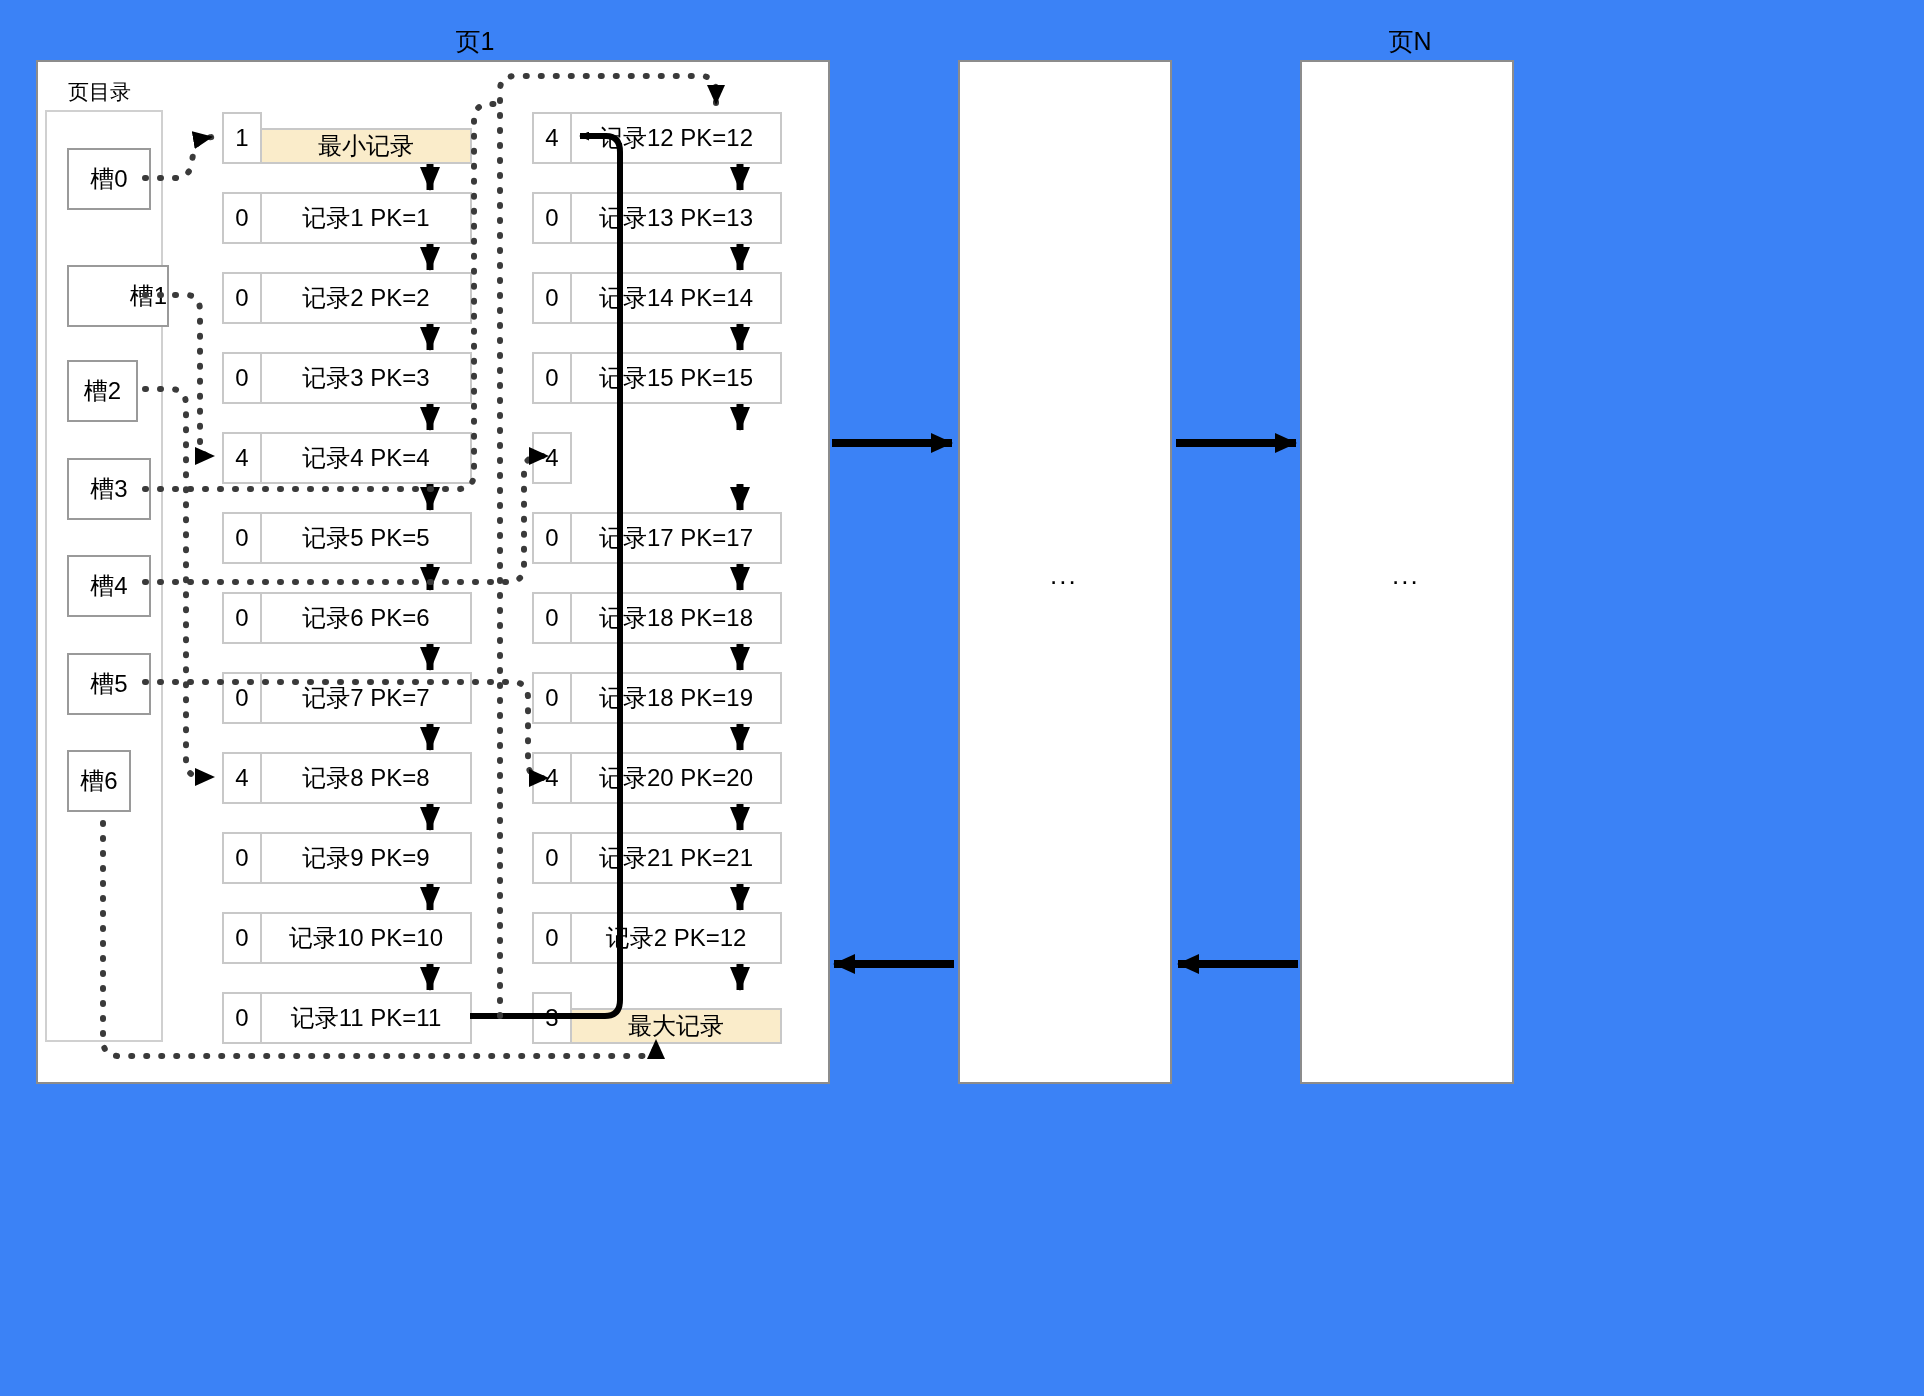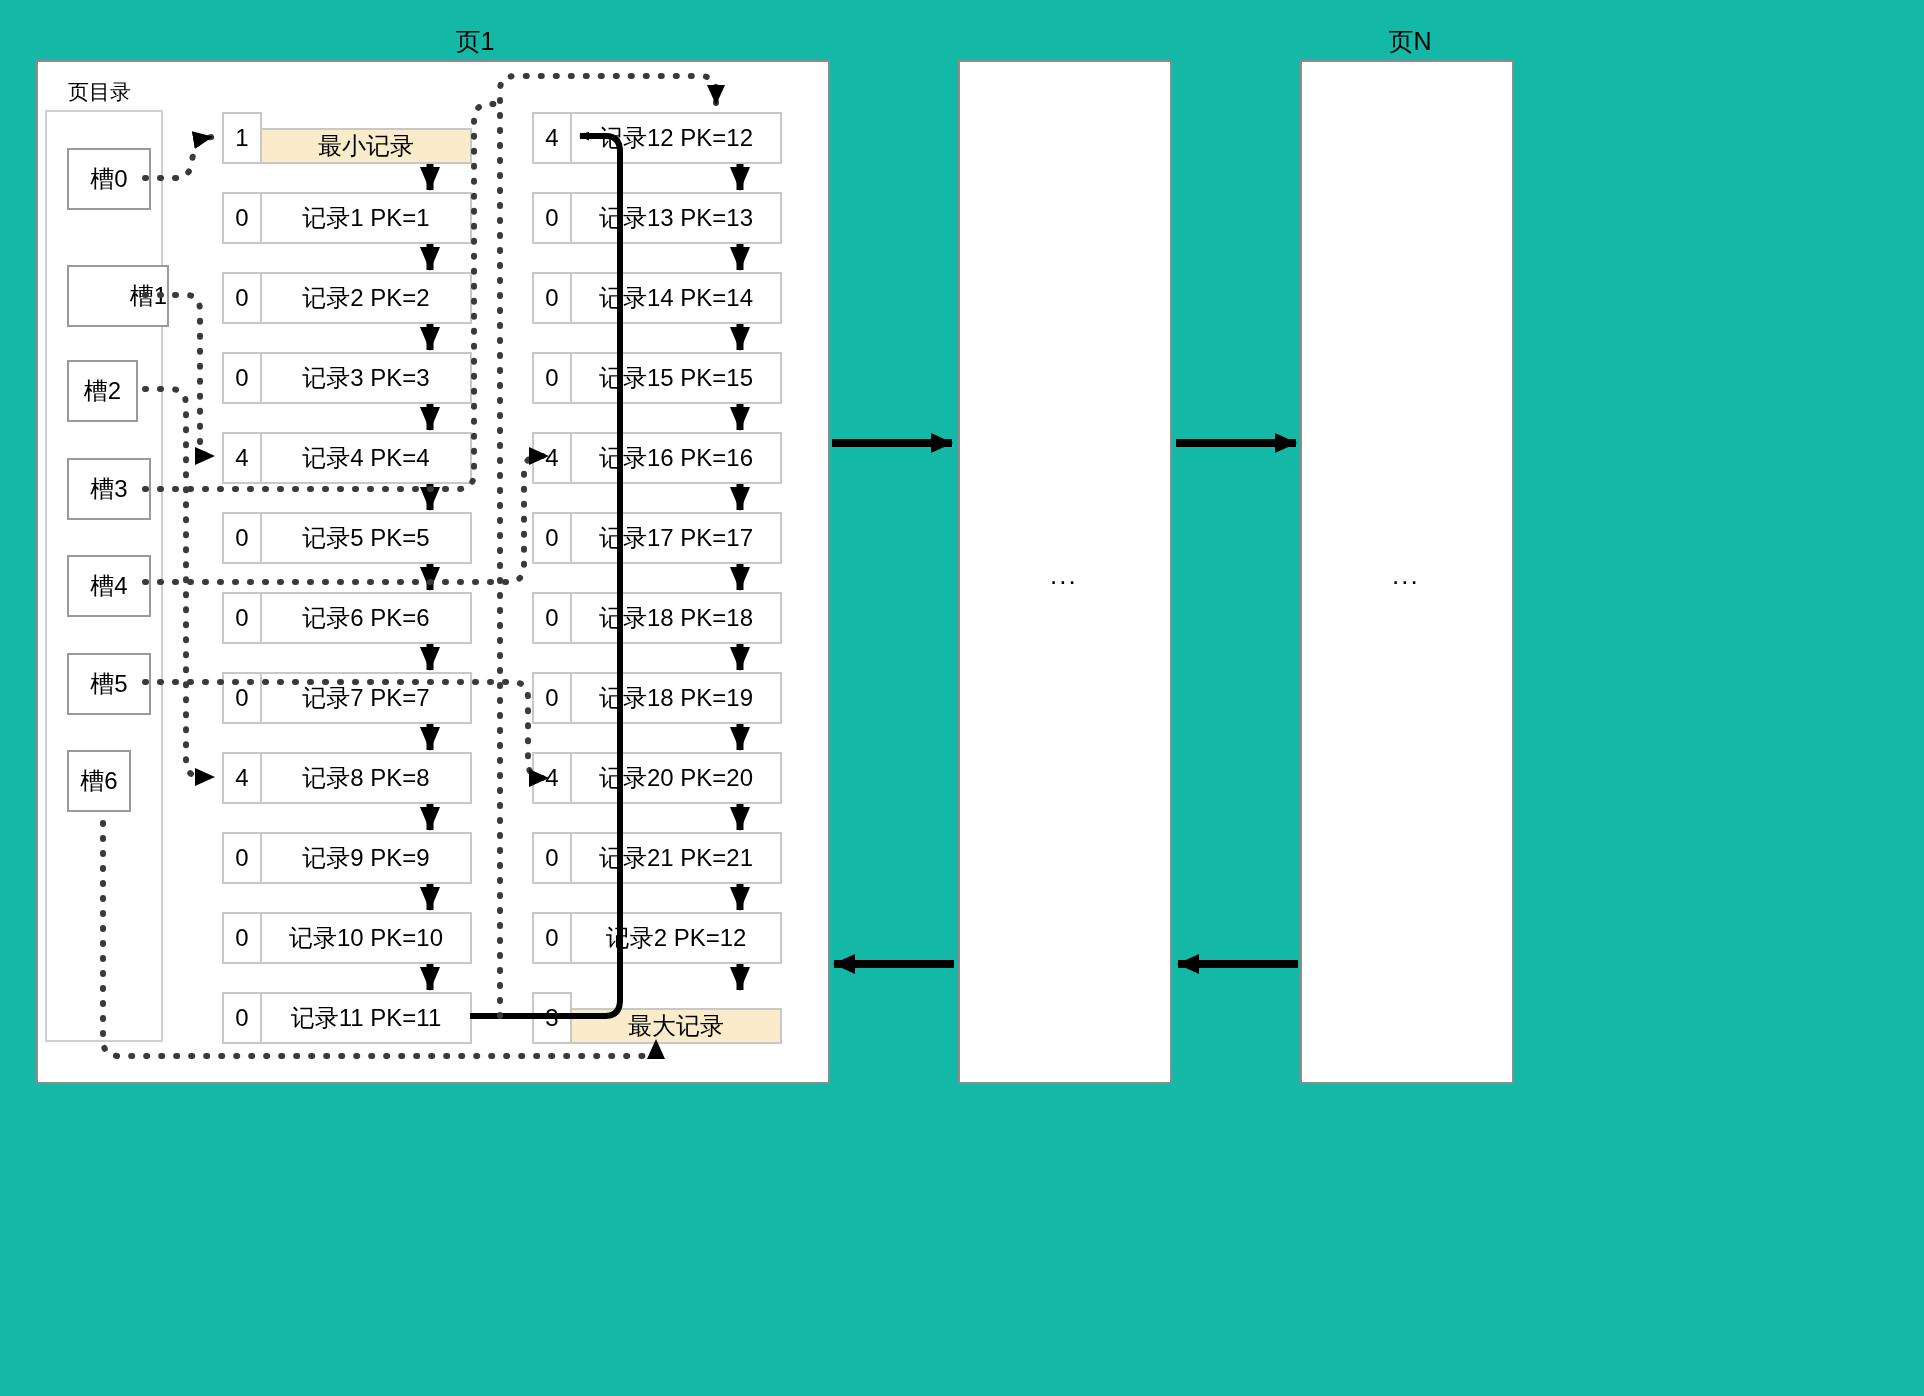--- a/index.html
+++ b/index.html
@@ -5,21 +5,21 @@
   html,body{margin:0;padding:0;background:#ffffff;}
   body{
     font-family:"Liberation Sans","DejaVu Sans",sans-serif;
     color:#000000;
   }
   #canvas{
     position:relative;
     width:1924px;
     height:1396px;
     overflow:hidden;
-    background:#14b8a6;
+    background:#3b82f6;
   }
   svg.layer{
     position:absolute;
     left:0;top:0;
     width:1924px;
     height:1396px;
     pointer-events:none;
   }
   .page-title{
     position:absolute;
@@ -200,21 +200,20 @@
       <div class="rec" style="left: 532px; top: 272px; width: 250px;">
         <div class="n">0</div>
         <div class="body">记录14 PK=14</div>
       </div>
       <div class="rec" style="left: 532px; top: 352px; width: 250px;">
         <div class="n">0</div>
         <div class="body">记录15 PK=15</div>
       </div>
       <div class="rec" style="left: 532px; top: 432px; width: 250px;">
         <div class="n">4</div>
-        <div class="body">记录16 PK=16</div>
       </div>
       <div class="rec" style="left: 532px; top: 512px; width: 250px;">
         <div class="n">0</div>
         <div class="body">记录17 PK=17</div>
       </div>
       <div class="rec" style="left: 532px; top: 592px; width: 250px;">
         <div class="n">0</div>
         <div class="body">记录18 PK=18</div>
       </div>
       <div class="rec" style="left: 532px; top: 672px; width: 250px;">

